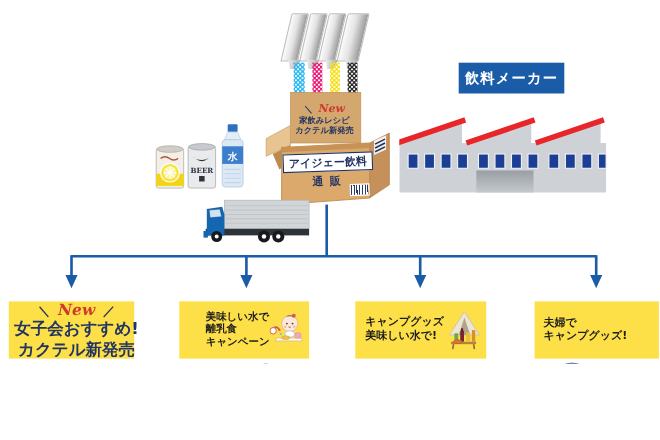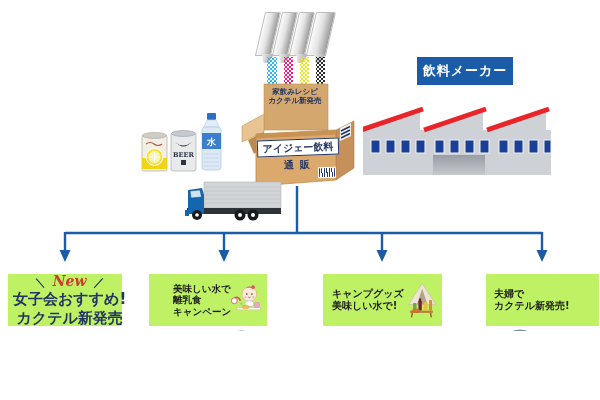--- a/index.html
+++ b/index.html
@@ -31,21 +31,21 @@
   .box-label-band{left:257px;top:139px;width:80px;height:15px;background:#fff;
     border:1.5px solid #223463;transform:rotate(-2deg);display:flex;align-items:center;
     justify-content:center;font-size:10px;font-weight:800;color:#223463;white-space:nowrap;}
   .box-sublabel{left:257px;top:158px;width:80px;text-align:center;transform:rotate(-2deg);
     font-size:10px;font-weight:800;color:#223463;letter-spacing:6px;text-indent:6px;}
   .barcode{left:318px;top:167px;width:16px;height:9px;transform:rotate(-2deg);
     background:repeating-linear-gradient(90deg,#233a6b 0 1px,#fff 1px 2.5px);
     border:1px solid #fff;}
 
   
-  .promo-card{position:absolute;top:274px;height:52px;background:#bef264;
+  .promo-card{position:absolute;top:274px;height:52px;background:#fde047;
     display:flex;align-items:center;box-sizing:border-box;padding:3px 5px;}
   .card-text{flex:1;line-height:1.22;}
   .card-line-navy{font-size:15px;font-weight:800;color:#223463;white-space:nowrap;text-align:center;}
   .card-line-dark{font-size:9.5px;font-weight:800;color:#1c1c1c;white-space:nowrap;}
   .badge-row{text-align:center;line-height:1;margin-bottom:1px;}
   .badge-slash{color:#223463;font-weight:bold;font-size:11px;}
   .badge-new{font-family:"DejaVu Serif",serif;font-style:italic;font-weight:bold;
     color:#cf3a2e;font-size:14px;padding:0 2px;}
 </style>
 </head>
@@ -132,20 +132,24 @@
     <polygon points="18,52 98,48 98,98 18,104" fill="#dca96c" stroke="#bd8a4e" stroke-width="0.8"></polygon>
     <polygon points="18,52 98,48 98,52.5 18,56.5" fill="#c89254"></polygon>
     <g>
       <polygon points="102,46 113,41 113,54 102,59" fill="#f4f1ea"></polygon>
       <line x1="103" y1="49" x2="112" y2="44.5" stroke="#223463" stroke-width="1.4"></line>
       <line x1="103" y1="52.5" x2="112" y2="48" stroke="#223463" stroke-width="1.4"></line>
       <line x1="103" y1="56" x2="112" y2="51.5" stroke="#223463" stroke-width="1.4"></line>
     </g>
   </svg>
   <div class="abs flap-print">
+    <div>
+      <span class="flap-slash">＼</span>
+      <span class="flap-new">New</span>
+    </div>
     <div class="flap-line">家飲みレシピ</div>
     <div class="flap-line">カクテル新発売</div>
   </div>
   <div class="abs box-label-band">
     <span>アイジェー飲料</span>
   </div>
   <div class="abs box-sublabel">通販</div>
   <div class="abs barcode"></div>
 
   <svg class="abs" style="left:138px;top:108px;" width="94" height="68" viewBox="0 0 94 68">
@@ -225,21 +229,21 @@
       <line x1="20" y1="1" x2="13" y2="13" stroke="#e8a13a" stroke-width="2.4"></line>
       <polygon points="5,10 23,10 21,44 7,44" fill="#8fd14f" stroke="#d6eec0" stroke-width="1.2"></polygon>
       <polygon points="5.5,10 22.5,10 22,17 6,17" fill="#b5e07e"></polygon>
       <circle cx="6.5" cy="10" r="5" fill="#c3e57a" stroke="#3f9b3a" stroke-width="1.6"></circle>
       <circle cx="12" cy="25" r="1" fill="#fff"></circle>
         <circle cx="16" cy="33" r="1" fill="#fff"></circle>
       <circle cx="11" cy="38" r="1" fill="#fff"></circle>
     </svg>
   </div>
 
-  <div class="promo-card" style="left:149px;width:118px;padding-left:20px;">
+  <div class="promo-card" style="left:163px;width:118px;padding-left:20px;">
     <div class="card-text" style="padding-left:4px;">
       <div class="card-line-dark">美味しい水で</div>
       <div class="card-line-dark">離乳食</div>
       <div class="card-line-dark">キャンペーン</div>
     </div>
     <svg width="42" height="46" viewBox="0 0 42 46">
       <path d="M3,22 q6,-6 10,2" fill="none" stroke="#cf5f52" stroke-width="2.4"></path>
       <circle cx="4.5" cy="24" r="4" fill="#ffffff" stroke="#cf5f52" stroke-width="1.2"></circle>
       <circle cx="14" cy="28" r="1.4" fill="#7fb6e8"></circle>
       <circle cx="25" cy="15" r="10" fill="#fde9d9" stroke="#e8b08e" stroke-width="1"></circle>
@@ -252,42 +256,42 @@
       <path d="M23.5,19 q1.5,1.6 3,0" fill="none" stroke="#4a3a32" stroke-width="0.9"></path>
       <ellipse cx="25" cy="28" rx="6" ry="4" fill="#ffffff" stroke="#9cc4e4" stroke-width="1"></ellipse>
       <rect x="8" y="33" width="32" height="3.5" fill="#fff" stroke="#d4b08c" stroke-width="0.8"></rect>
       <ellipse cx="20" cy="32.5" rx="5" ry="2.4" fill="#f4c04a" stroke="#caa23e" stroke-width="0.7"></ellipse>
       <rect x="32" y="26.5" width="6.5" height="6.5" rx="1" fill="#f2a7c3" stroke="#d887a8" stroke-width="0.7"></rect>
     </svg>
   </div>
 
   <div class="promo-card" style="left:323px;width:119px;">
     <div class="card-text" style="padding-left:4px;">
-      <div class="card-line-dark" style="font-size:10px;">キャンプグッズ</div>
+      <div class="card-line-dark" style="font-size:10px;font-family:Liberation Mono, monospace;">キャンプグッズ</div>
       <div class="card-line-dark" style="font-size:10px;">美味しい水で!</div>
     </div>
     <svg width="44" height="48" viewBox="0 0 44 48">
       <polygon points="24,2 6,30 42,30" fill="#ece4d4" stroke="#cbc0a8" stroke-width="1"></polygon>
       <polygon points="24,9 17,30 31,30" fill="#b2a488"></polygon>
       <rect x="8" y="38" width="30" height="3" fill="#b97f3e"></rect>
       <line x1="11" y1="41" x2="10" y2="47" stroke="#9a6830" stroke-width="2"></line>
       <line x1="35" y1="41" x2="36" y2="47" stroke="#9a6830" stroke-width="2"></line>
       <rect x="12" y="28" width="4.5" height="10" rx="1" fill="#6aa84f"></rect>
       <rect x="19" y="25" width="4.5" height="13" rx="1" fill="#7a2430"></rect>
       <rect x="20" y="22" width="2.5" height="4" fill="#5a1a22"></rect>
       <rect x="26" y="27" width="5" height="11" rx="1" fill="#e8c23a"></rect>
       <rect x="33" y="24" width="4" height="14" rx="1" fill="#d8902c"></rect>
       <ellipse cx="16" cy="38" rx="5" ry="2.2" fill="#e07830" stroke="#b55a1e" stroke-width="0.8"></ellipse>
     </svg>
   </div>
 
   <div class="promo-card" style="left:486px;width:113px;gap:30px;">
     <div class="card-text" style="padding-left:3px;">
       <div class="card-line-dark" style="font-size:10px;">夫婦で</div>
-      <div class="card-line-dark" style="font-size:10px;">カクテル新発売!</div>
+      <div class="card-line-dark" style="font-size:10px;">キャンプグッズ!</div>
     </div>
     <svg width="44" height="44" viewBox="0 0 44 44">
       <ellipse cx="17" cy="13" rx="14" ry="10" fill="#caa36a" stroke="#b08a4f" stroke-width="1"></ellipse>
       <rect x="7" y="8" width="9" height="6" rx="2" fill="#f5f2ea" stroke="#d8d2c2" stroke-width="0.6"></rect>
       <rect x="15" y="10" width="9" height="6" rx="2" fill="#f08a52"></rect>
       <rect x="22" y="7" width="8" height="6" rx="2" fill="#e85f4e"></rect>
       <path d="M8,16 q6,4 14,1" fill="none" stroke="#4e8f3c" stroke-width="2.4"></path>
       <path d="M33,6 q-3,2 -3,6 q0,4 3,6 q6,2 6,8 q0,5 -5,5 q-5,0 -5,-5" fill="#16181d" transform="translate(3,-2)"></path>
       <rect x="33" y="3" width="5" height="4" fill="#f2efe6" stroke="#16181d" stroke-width="0.8"></rect>
       <circle cx="13" cy="34" r="5.5" fill="#16181d" stroke="#fff" stroke-width="1.4"></circle>

